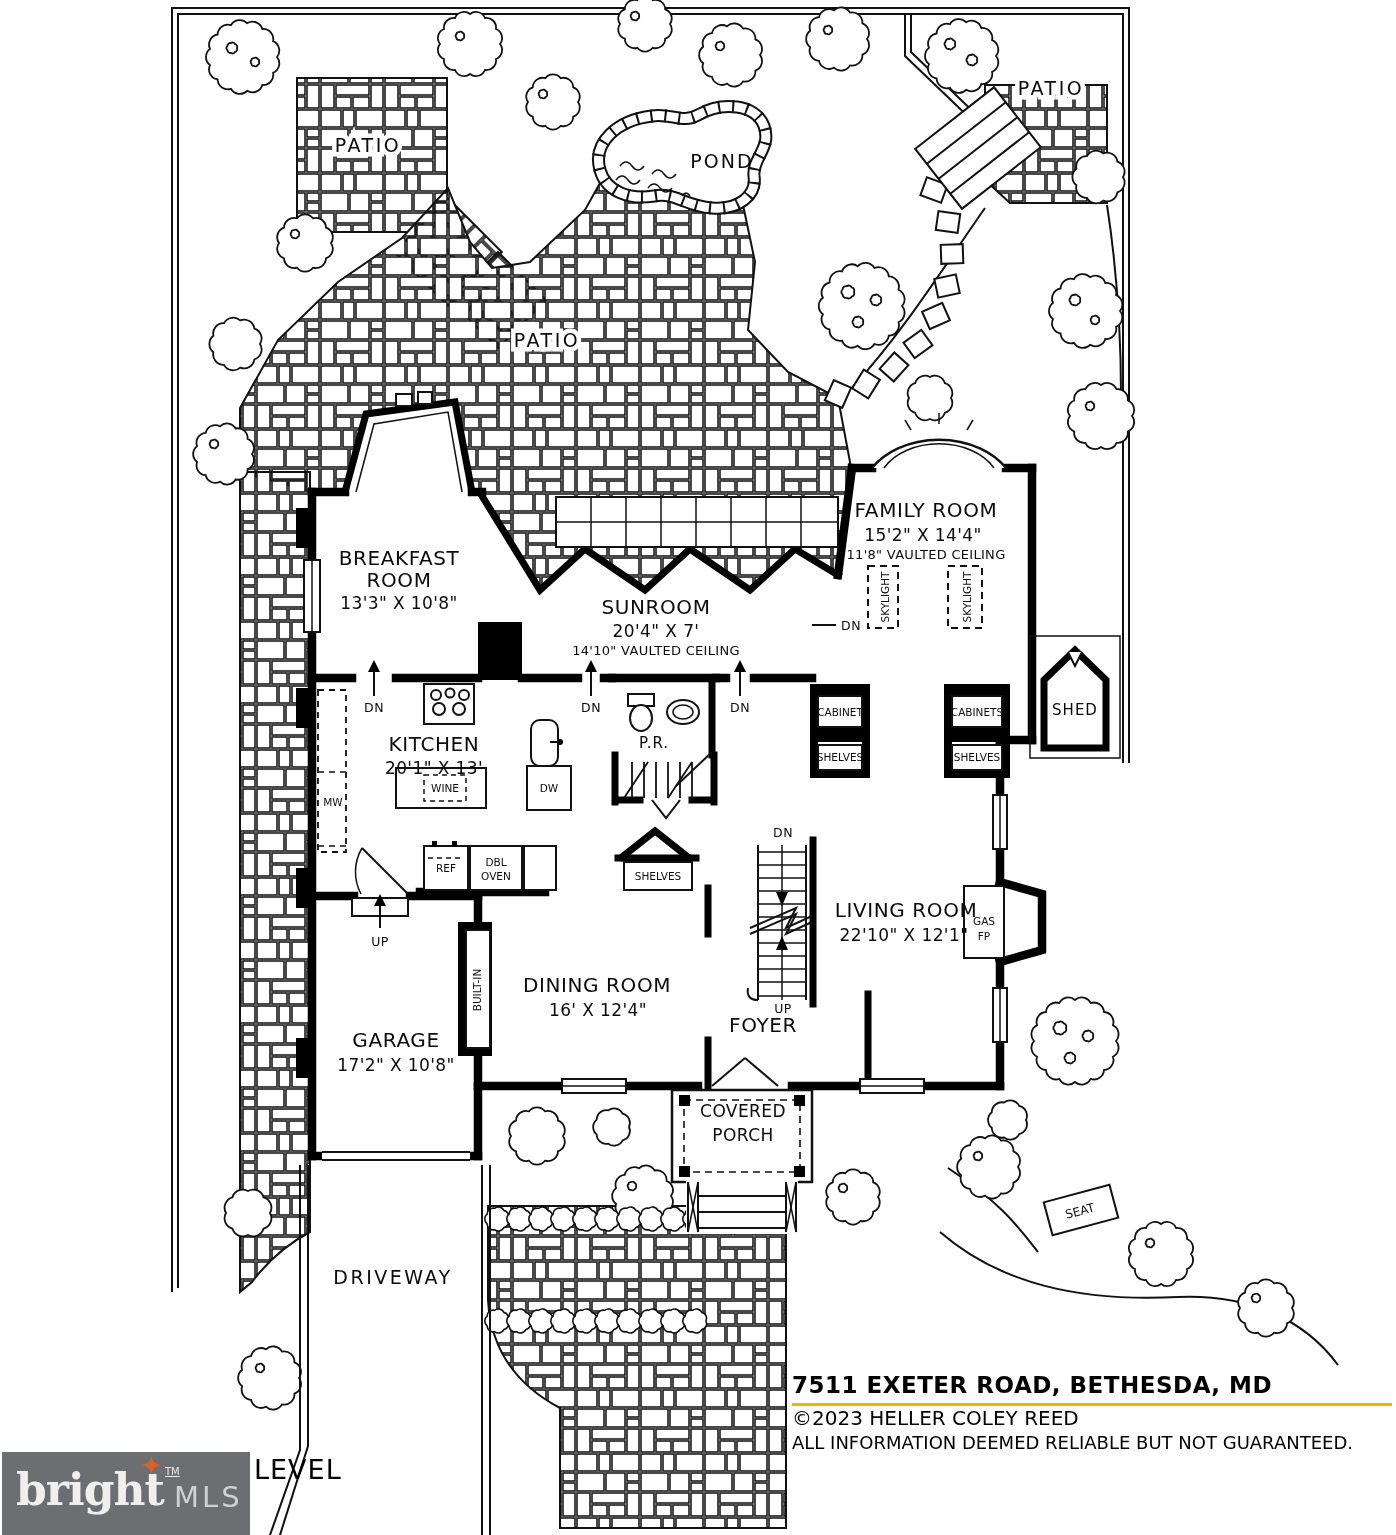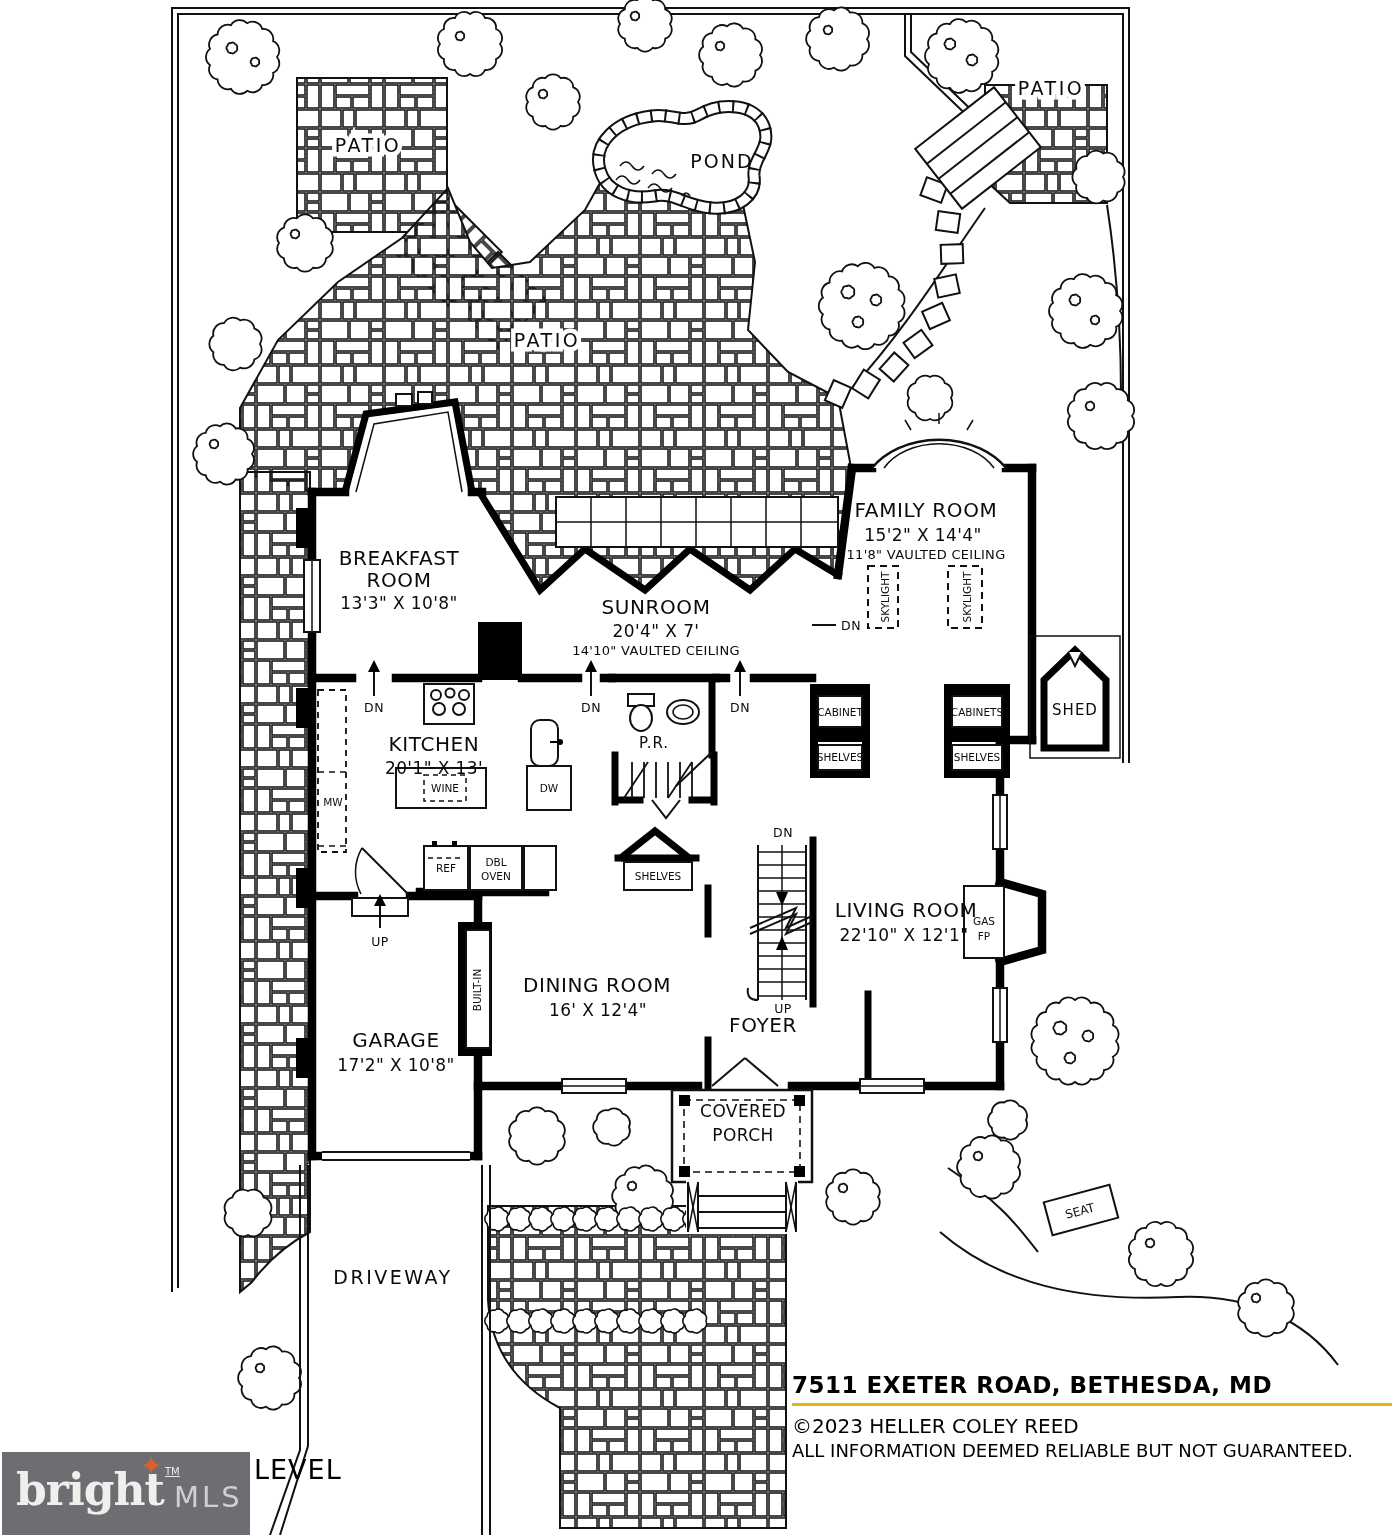--- a/index.html
+++ b/index.html
@@ -15,21 +15,21 @@
   .t-small{font-size:10.5px;}
   .t-dir{font-size:12.5px;letter-spacing:.5px;}
   .t-med{font-size:15px;letter-spacing:1px;}
   .w{stroke:#000;stroke-width:8.5;fill:none;stroke-linecap:square;}
   .w7{stroke:#000;stroke-width:7;fill:none;stroke-linecap:square;}
   .tn{stroke:#111;stroke-width:2;fill:none;}
   .tn15{stroke:#111;stroke-width:1.5;fill:none;}
   .wh{fill:#fff;stroke:#111;stroke-width:2;}
   .footer{position:absolute;left:792px;top:1372px;width:600px;}
   .addr{font-size:23px;font-weight:bold;letter-spacing:.5px;border-bottom:3px solid #eab308;padding-bottom:5px;}
-  .copy{font-size:20px;margin-top:8px;}
+  .copy{font-size:20px;}
   .disc{font-size:18px;line-height:1.2;margin-top:2px;}
   .logo{position:absolute;left:2px;top:1452px;width:248px;height:102px;background:#6d6e71;text-align:center;}
   .logo .brand{position:absolute;left:14px;top:12px;font-family:"DejaVu Serif",serif;font-weight:bold;
                font-size:44px;color:#f0efee;letter-spacing:-1px;}
   .logo .star{position:absolute;left:138px;top:-2px;color:#dd5f2d;font-size:27px;font-family:"DejaVu Sans",sans-serif;}
   .logo .tm{position:absolute;left:163px;top:14px;color:#e9e9e9;font-size:10px;text-decoration:underline;}
   .logo .mls{position:absolute;left:172px;top:28px;font-size:29px;color:#cfd0d2;letter-spacing:3px;font-weight:400;}
   .partial1{position:absolute;left:254px;top:1454px;font-size:27px;font-weight:400;letter-spacing:1px;}
   .partial2{position:absolute;left:252px;top:1540px;font-size:24px;font-weight:700;letter-spacing:1px;}
 </style>

